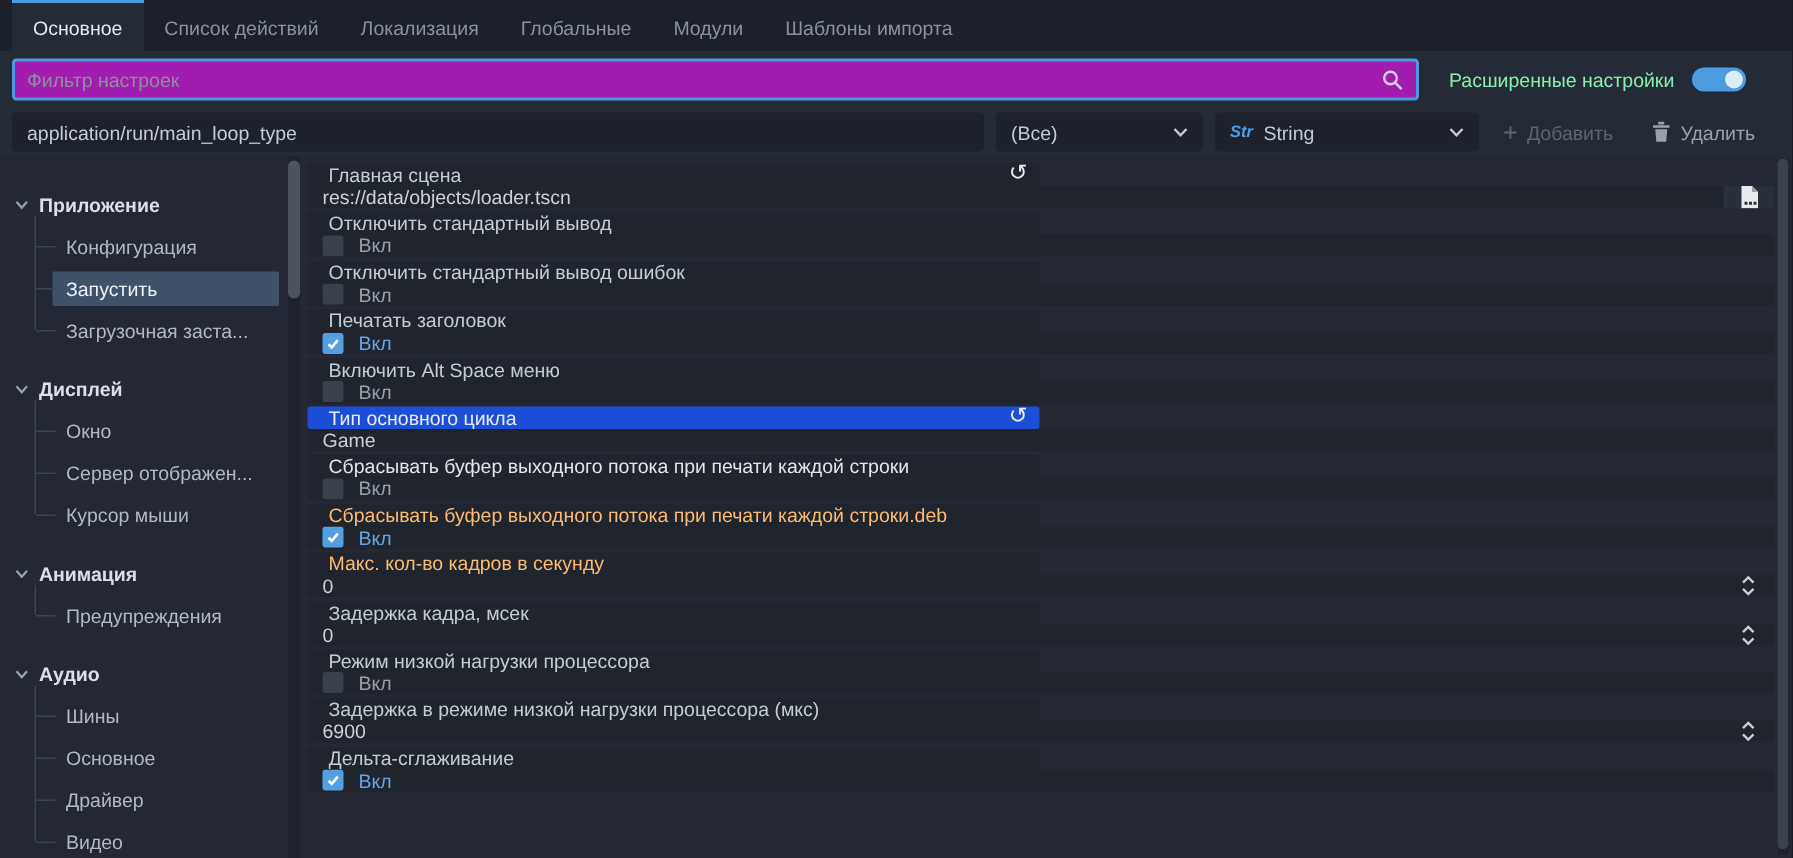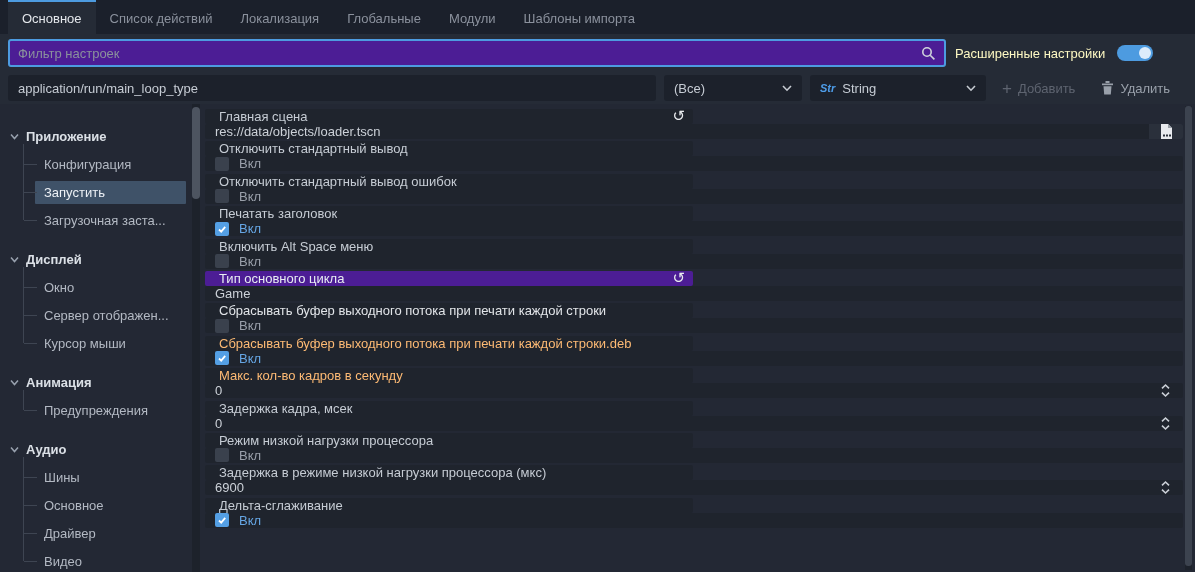--- a/index.html
+++ b/index.html
@@ -9,26 +9,26 @@
 
   
   .tabbar { position:absolute; top:0; left:0; right:0; height:34px; background:#1b202b;
             display:flex; align-items:stretch; padding-left:8px; }
   .tab { display:flex; align-items:center; padding:0 14px; color:#8b919d; cursor:default; border-top:2px solid transparent; }
   .tab.active { background:#252b36; color:#e4e7eb; border-top:2px solid #4d9be0; }
 
   
   .toolbar { position:absolute; top:34px; left:0; right:0; height:38px; background:#252b36;
              display:flex; align-items:center; padding:0 8px; }
-  .filter { width:938px; height:28px; background:#4c1d95; border:2px solid #4d9be0; border-radius:3px;
+  .filter { width:938px; height:28px; background:#a21caf; border:2px solid #4d9be0; border-radius:3px;
             display:flex; align-items:center; padding:8px 8px; }
   .filter input { flex:1; background:transparent; border:none; outline:none; color:#ccd1d8;
                   font-family:"Liberation Sans",sans-serif; font-size:13px; }
   .filter input::placeholder { color:#8a919c; opacity:1; }
-  .adv-label { color:#fef9c3; margin-left:9px; white-space:nowrap; }
+  .adv-label { color:#86efac; margin-left:20px; white-space:nowrap; }
   .toggle { margin-left:12px; width:36px; height:16px; border-radius:9px; background:#4d9be0; position:relative; }
   .toggle .knob { position:absolute; right:2px; top:2px; width:12px; height:12px; border-radius:50%; background:#dcecfb; }
 
   
   .propbar { position:absolute; top:72px; left:0; right:0; height:32px; background:#252b36;
              display:flex; align-items:center; padding:0 8px; }
   .path-box { width:648px; height:26px; background:#1c212b; border-radius:3px; display:flex; align-items:center;
               padding:0 10px; color:#c6ccd4; }
   .dd { height:26px; background:#1c212b; border-radius:3px; display:flex; align-items:center;
         padding:0 10px; color:#c6ccd4; margin-left:8px; }
@@ -56,21 +56,21 @@
   .side-scroll-thumb { position:absolute; top:3px; right:3px; width:8px; height:92px; background:#4d5460; border-radius:4px; }
 
   
   .main { position:absolute; top:104px; left:205px; right:12px; bottom:0; padding-top:5px; }
   .prow { display:flex; height:30px; margin-bottom:2.4px;flex-direction:column; }
   .plabel { width:488px; background:#1f242d; border-radius:2px; display:flex; align-items:center;
             padding:0 8px 0 14px; color:#c6ccd4; margin-right:4px; }
   .plabel .lbl { flex:1; white-space:nowrap; overflow:hidden; }
   .prow.dim .plabel { color:#fdba74; }
   .prow.bright .plabel { color:#e2e5e9; }
-  .prow.selected .plabel { background:#4c1d95; color:#e8edf3; }
+  .prow.selected .plabel { background:#1d4ed8; color:#e8edf3; }
   .revert { margin-left:6px; color:#e8ebee; font-size:15px; line-height:1; transform:translateY(-1px); }
   .pvalue { flex:1; background:#1f242d; border-radius:2px; display:flex; align-items:center;
             padding:0 8px 0 10px; color:#ccd1d8; overflow:hidden; }
   .val-wrap { display:flex; align-items:center; flex:1; height:100%; }
   .cb { width:14px; height:14px; border-radius:2px; background:#3a414d; margin-right:10px;
         display:flex; align-items:center; justify-content:center; flex:none; }
   .val-wrap.on .cb { background:#549fe4; }
   .cb-label { color:#9aa0aa; }
   .val-wrap.on .cb-label { color:#66a6e4; }
   .spin-icon { margin-left:auto; margin-right:4px; }

